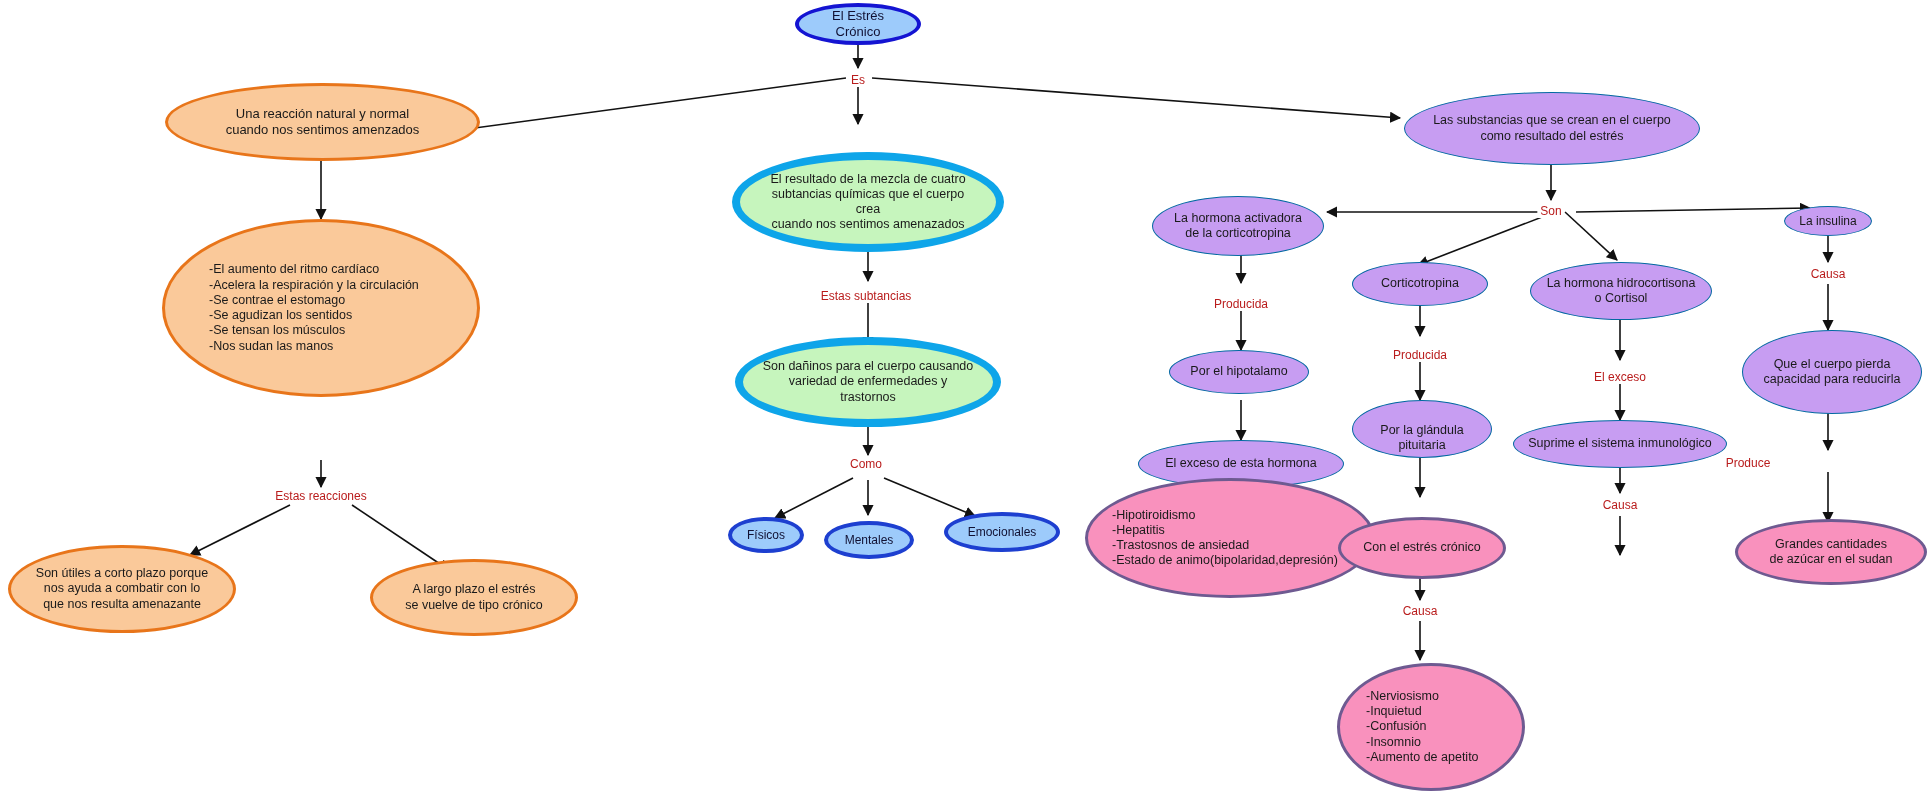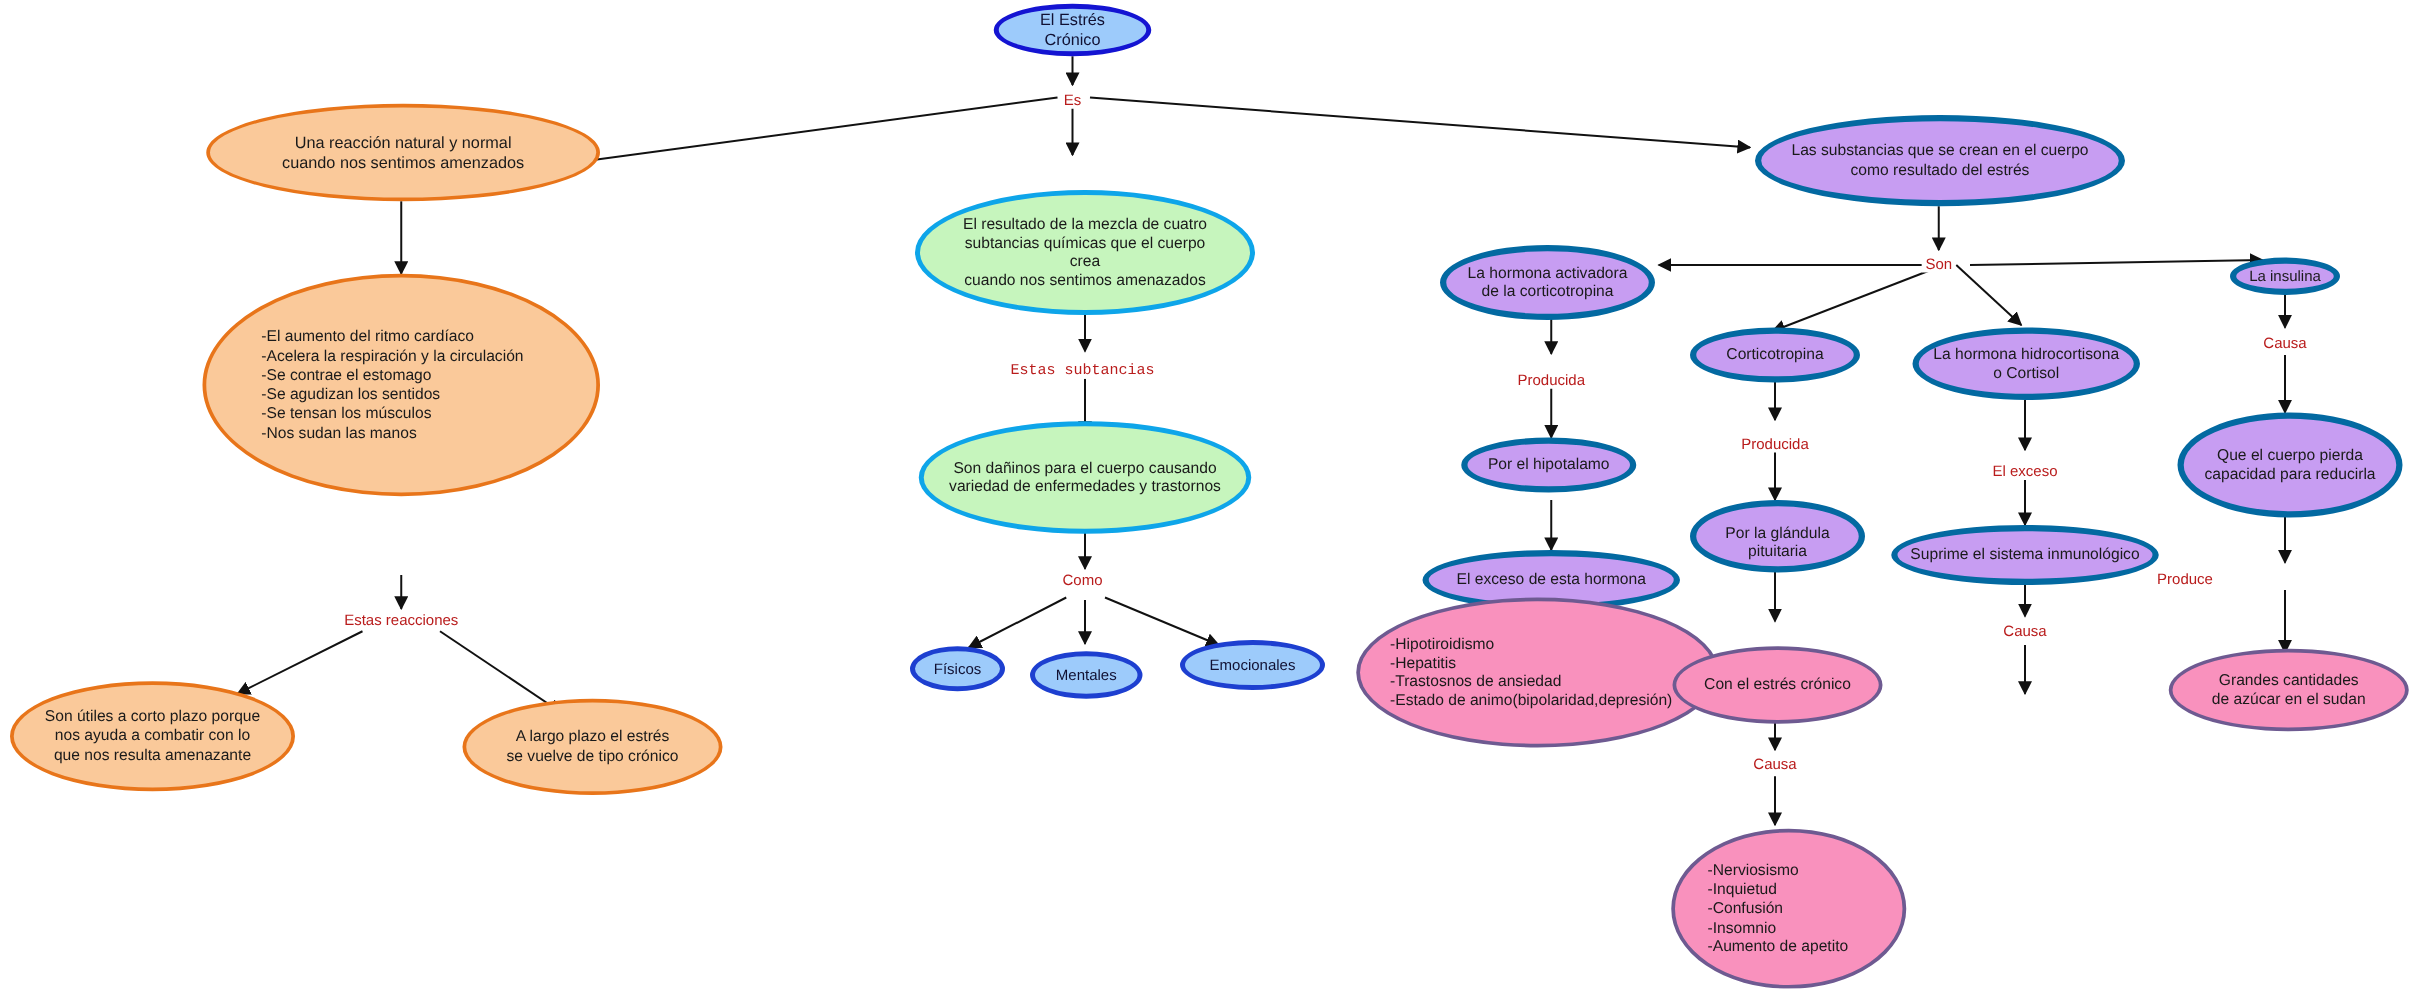--- a/index.html
+++ b/index.html
@@ -54,26 +54,26 @@
     border:4px solid #1d3fd0;
     color:#111133;
   }
   .n-orange{
     background:#fac99a;
     border:3px solid #e8751a;
     color:#1a1a1a;
   }
   .n-green{
     background:#c6f5bd;
-    border:4px solid #0ea5e9;
+    border:8px solid #0ea5e9;
     color:#1a1a1a;
   }
   .n-purple{
     background:#c79df2;
-    border:5px solid #0369a1;
+    border:1px solid #0369a1;
     color:#1a1a1a;
   }
   .n-pink{
     background:#f991bd;
     border:3px solid #6e5a91;
     color:#1a1a1a;
   }
 
   .edge-label{
     position:absolute;
@@ -177,21 +177,21 @@
   <div class="node n-orange" style="left:370px;top:559px;width:208px;height:77px;font-size:12.5px;">
     <span class="nlabel">A largo plazo el estrés
 se vuelve de tipo crónico</span>
   </div>
 
   <div class="node n-green" style="left:732px;top:152px;width:272px;height:100px;font-size:12.5px;padding:0 22px;">
     <span class="nlabel">El resultado de la mezcla de cuatro
 subtancias químicas que el cuerpo crea
 cuando nos sentimos amenazados</span>
   </div>
-  <div class="edge-label" style="left:866px;top:296px;font-size:12px;font-family:Liberation Mono, monospace;">Estas subtancias</div>
+  <div class="edge-label" style="left:866px;top:296px;font-size:12px;">Estas subtancias</div>
 
   <div class="node n-green" style="left:735px;top:337px;width:266px;height:90px;font-size:12.5px;padding:0 18px;">
     <span class="nlabel">Son dañinos para el cuerpo causando
 variedad de enfermedades y trastornos</span>
   </div>
   <div class="edge-label" style="left:866px;top:464px;font-size:12px;">Como</div>
 
   <div class="node n-lightblue" style="left:728px;top:517px;width:76px;height:36px;font-size:12px;">
     <span class="nlabel">Físicos</span>
   </div>

